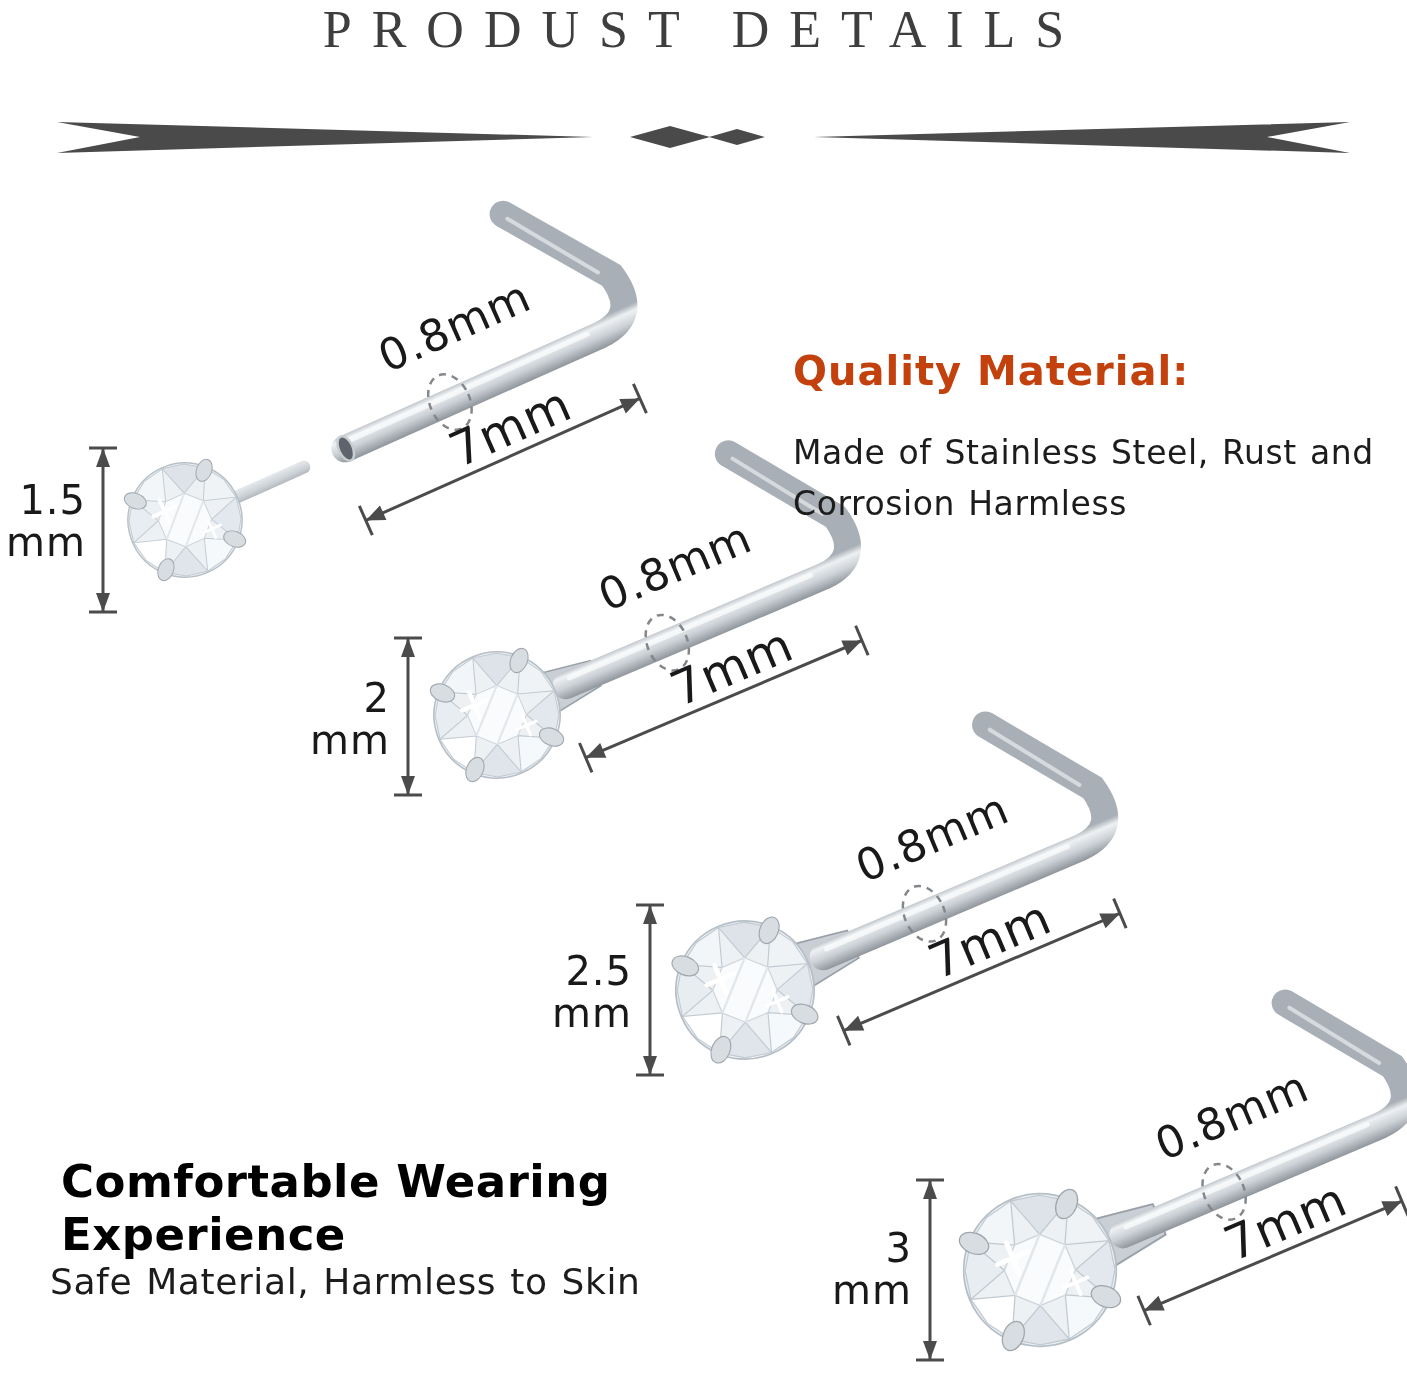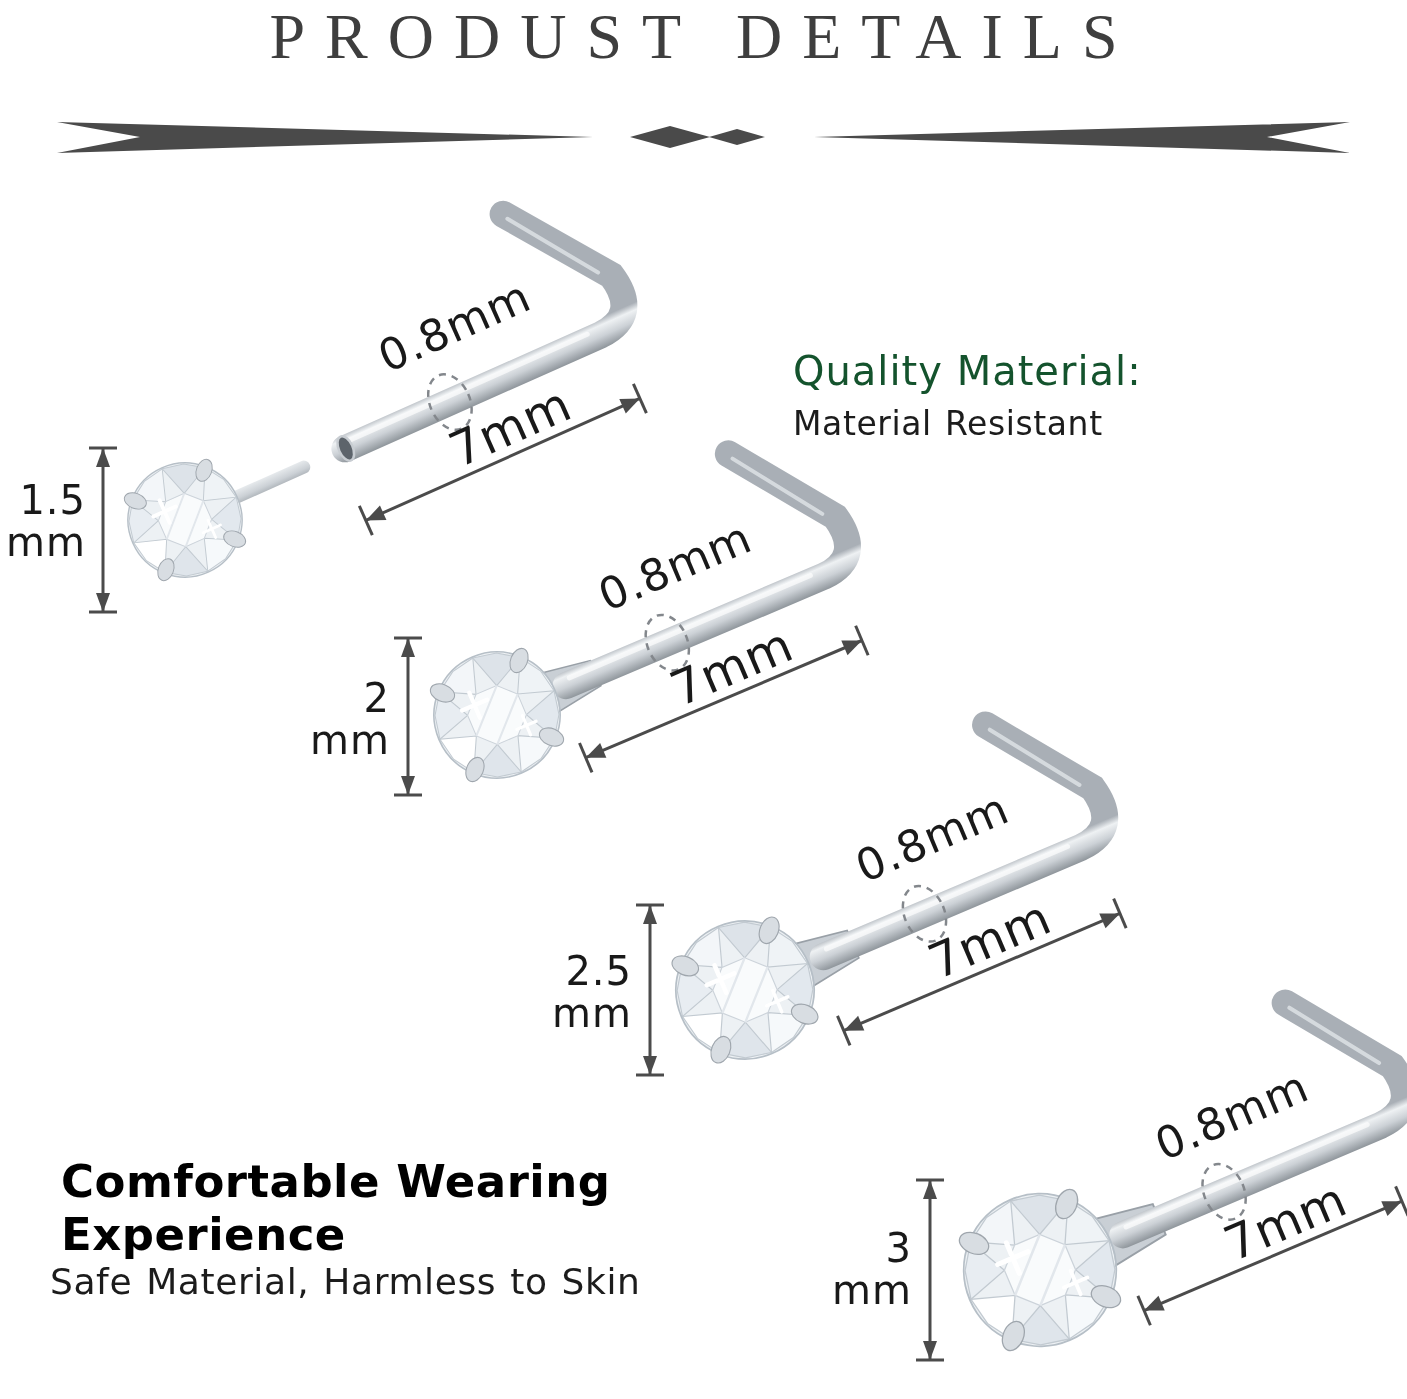--- a/index.html
+++ b/index.html
@@ -4,30 +4,30 @@
 <style>
   * { margin:0; padding:0; box-sizing:border-box; }
   html,body { width:1407px; height:1399px; background:#ffffff; }
   body { position:relative; overflow:hidden; font-family:"DejaVu Sans",sans-serif; }
   .page { position:absolute; inset:0; }
 
   .header-title {
     position:absolute; top:0; left:0; width:100%;
     text-align:center;
     font-family:"Liberation Serif",serif;
-    font-size:64px; font-weight:400;
+    font-size:52px; font-weight:400;
     letter-spacing:20px; color:#3e3e3e;
     white-space:nowrap;
   }
 
   svg.scene { position:absolute; left:0; top:0; }
 
   .text-block { position:absolute; color:#111; }
   .qb { left:793px; top:348px; width:600px; }
-  .qb h2 { font-size:40px; font-weight:normal; letter-spacing:1px; color:#14532d; margin-bottom:4px; }
+  .qb h2 { font-size:40px; font-weight:bold; letter-spacing:1px; color:#c2410c; margin-bottom:33px; }
   .qb p  { font-size:33px; line-height:1.55; letter-spacing:0.6px; word-spacing:2px; color:#1c1c1c; }
   .cb { left:50px; top:1155px; width:740px; }
   .cb h2 { font-size:45px; font-weight:bold; letter-spacing:0.5px; color:#000;margin-left:11px; }
   .cb p  { font-size:36px; letter-spacing:0.6px; word-spacing:2px; color:#1c1c1c; }
 
   
   .dt { font-family:"DejaVu Sans",sans-serif; fill:#191919; letter-spacing:1px; }
   .dt40 { font-size:40px; }
   .dt44 { font-size:44px; }
   .dt48 { font-size:48px; }
@@ -225,21 +225,22 @@
       <line class="dimline" x1="916" y1="1360" x2="944" y2="1360"></line>
       <polygon class="dimhead" points="930,1180 923,1199 937,1199"></polygon>
       <polygon class="dimhead" points="930,1360 923,1341 937,1341"></polygon>
       <text class="dt dt40" x="912" y="1262" text-anchor="end">3</text>
       <text class="dt dt40" x="912" y="1304" text-anchor="end">mm</text>
     </g>
   </svg>
 
   <div class="text-block qb">
     <h2>Quality Material:</h2>
-    <p>Material Resistant</p>
+    <p>Made of Stainless Steel, Rust and</p>
+    <p>Corrosion Harmless</p>
   </div>
 
   <div class="text-block cb">
     <h2>Comfortable Wearing Experience</h2>
     <p>Safe Material, Harmless to Skin</p>
   </div>
 
 </div>
 
 </body></html>

